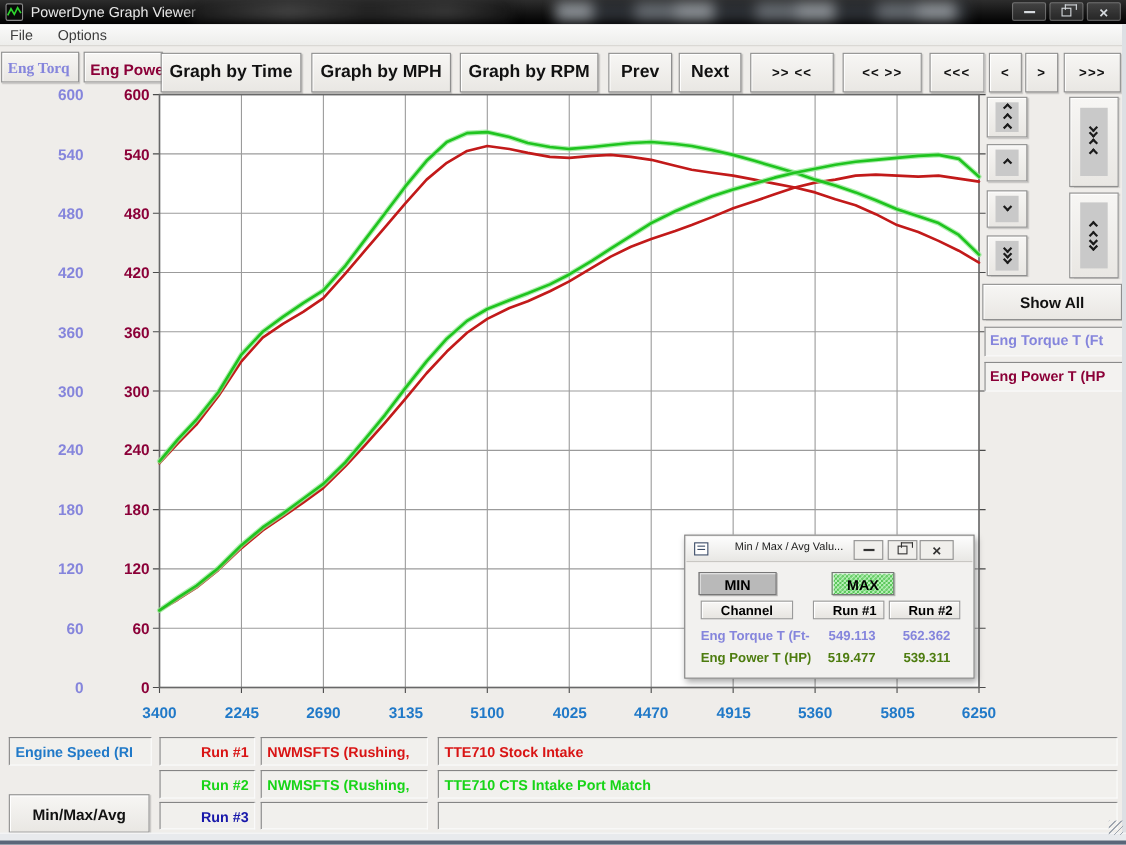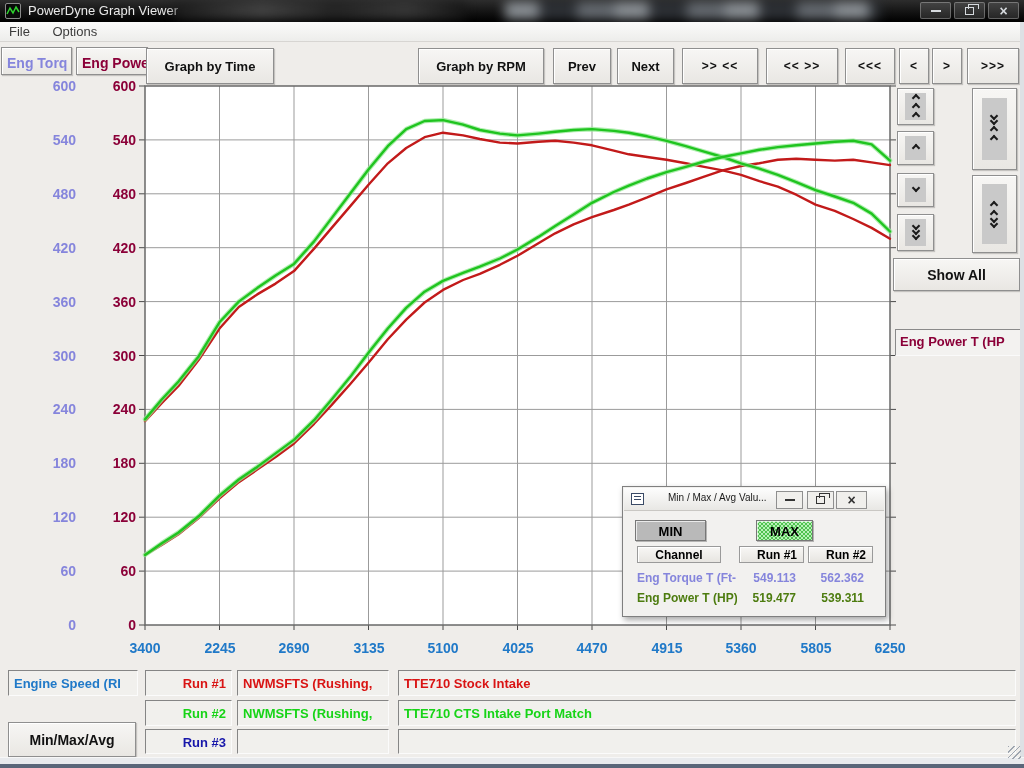--- a/index.html
+++ b/index.html
@@ -30,27 +30,27 @@
   .g-close { font-size:14px; font-weight:bold; line-height:14px; }
 
   
   .menubar { position:absolute; left:0; top:22px; width:1024px; height:20px;
     background:linear-gradient(#fbfbfa,#ededeb); border-bottom:1px solid #d7d5d2; }
   .menu-item { display:inline-block; padding:2px 9px; font-size:13px; color:#3c3c3c; }
 
   
   .cbtn { position:absolute; background:linear-gradient(#f7f6f4,#e9e7e3);
     border:1px solid #8f8f8f; box-shadow:inset 1px 1px 0 #ffffff, 1px 1px 1px rgba(0,0,0,.18);
-    font-family:"Liberation Sans",sans-serif; font-weight:bold; font-size:13px; color:#111;
+    font-family:"Liberation Sans",sans-serif; font-weight:bold; font-size:16px; color:#111;
     text-align:center; overflow:hidden; white-space:nowrap; cursor:default; }
   .arrowbtn { letter-spacing:1px; font-size:12px; }
 
   
   .axis-tab { height:28px; top:47px; font-size:14px; padding-top:4px; text-align:left; padding-left:5px; }
-  .axis-tab.torq { left:1px; width:71px; color:#8585dc; }
+  .axis-tab.torq { left:1px; width:71px; color:#8585dc;font-family:Liberation Serif, serif; }
   .axis-tab.powr { left:76px; width:72px; color:#8b0038; }
 
   
   .ylab { position:absolute; width:46px; height:16px; font-size:14px; font-weight:bold; text-align:right; }
   .ylab.tq { left:30px; color:#8585dc; }
   .ylab.pw { left:90px; color:#8b0038; }
   .xlab { position:absolute; top:640px; width:60px; height:16px; font-size:14px; font-weight:bold;
     text-align:center; color:#2079c8; }
 
   
@@ -146,20 +146,21 @@
 
   <div class="menubar">
     <span class="menu-item">File</span>
     <span class="menu-item">Options</span>
   </div>
 
   <button class="cbtn axis-tab torq">Eng Torq</button>
   <button class="cbtn axis-tab powr">Eng Powe</button>
 
   <button class="cbtn" style="left:146px;top:48px;width:128px;height:36px;">Graph by Time</button>
+  <button class="cbtn" style="left:283px;top:48px;width:127px;height:36px;">Graph by MPH</button>
   <button class="cbtn" style="left:418px;top:48px;width:126px;height:36px;">Graph by RPM</button>
   <button class="cbtn" style="left:553px;top:48px;width:58px;height:36px;">Prev</button>
   <button class="cbtn" style="left:617px;top:48px;width:57px;height:36px;">Next</button>
   <button class="cbtn arrowbtn" style="left:682px;top:48px;width:76px;height:36px;">&gt;&gt; &lt;&lt;</button>
   <button class="cbtn arrowbtn" style="left:766px;top:48px;width:72px;height:36px;">&lt;&lt; &gt;&gt;</button>
   <button class="cbtn arrowbtn" style="left:845px;top:48px;width:50px;height:36px;">&lt;&lt;&lt;</button>
   <button class="cbtn arrowbtn" style="left:899px;top:48px;width:30px;height:36px;">&lt;</button>
   <button class="cbtn arrowbtn" style="left:932px;top:48px;width:30px;height:36px;">&gt;</button>
   <button class="cbtn arrowbtn" style="left:967px;top:48px;width:52px;height:36px;">&gt;&gt;&gt;</button>
 
@@ -300,20 +301,21 @@
     </button>
   <button class="cbtn scrollbtn" style="left:972px;top:175px;width:45px;height:78px;">
       <span class="scroll-pad">
         <i class="chev up"></i>
         <i class="chev up"></i>
         <i class="chev down"></i>
         <i class="chev down"></i>
       </span>
     </button>
   <button class="cbtn" style="left:893px;top:258px;width:127px;height:33px;font-size:14px;">Show All</button>
+  <div class="chan-label torq">Eng Torque T (Ft</div>
   <div class="chan-label powr">Eng Power T (HP</div>
 
   <div class="mmwin">
     <div class="mm-titlebar">
       <span class="mm-icon"></span>
       <span class="mm-title">Min / Max / Avg Valu...</span>
       <span class="mm-winbtn mn">
           <span class="g-min"></span>
         </span>
       <span class="mm-winbtn rs">

